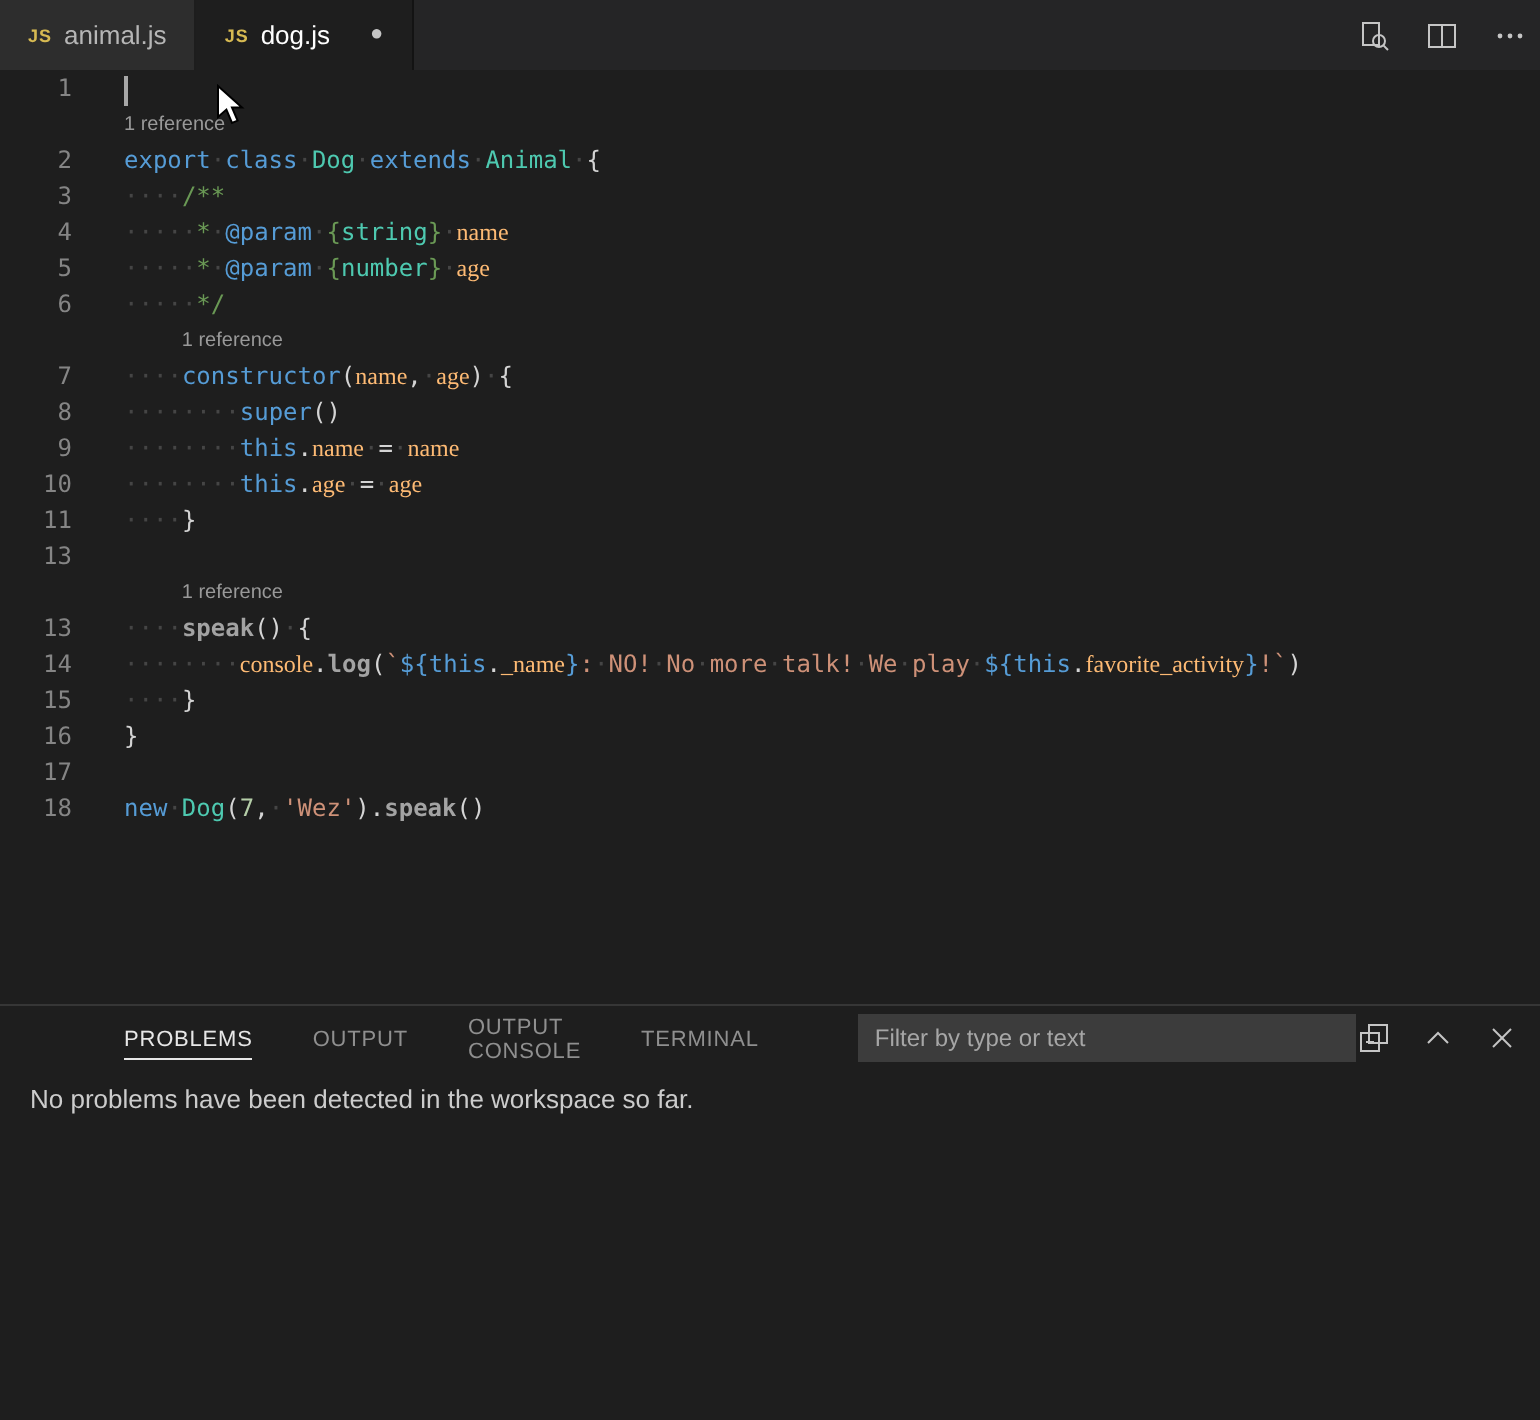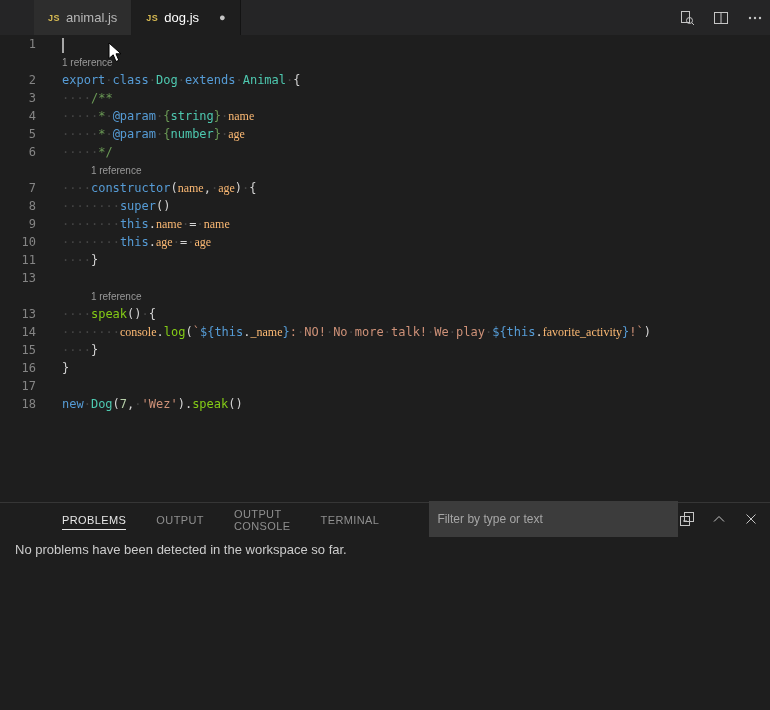--- a/index.html
+++ b/index.html
@@ -3,58 +3,58 @@
 <meta charset="utf-8">
 <style>
   html,body{margin:0;padding:0;}
   body{
     width:770px;height:710px;position:relative;overflow:hidden;
     background:#1e1e1e;font-family:"Liberation Sans",sans-serif;
     -webkit-font-smoothing:antialiased;
   }
   
   .tabbar{height:35px;background:#252526;display:flex;align-items:stretch;}
-  .tabs{display:flex;align-items:stretch;margin-left:34px;}
+  .tabs{display:flex;align-items:stretch;}
   .tab{display:flex;align-items:center;padding:0 14px;gap:6px;font-size:13px;
        cursor:pointer;border-right:1px solid rgba(0,0,0,0.35);}
   .tab.inactive{background:#2d2d2d;color:#b6b6b6;}
   .tab.active{background:#1e1e1e;color:#ffffff;}
   .jsicon{color:#d7ba52;font-size:9px;font-weight:bold;letter-spacing:0.5px;}
   .moddot{color:#c5c5c5;font-size:11px;margin-left:14px;line-height:1;}
   .tab-actions{margin-left:auto;display:flex;align-items:center;gap:16px;padding-right:6px;}
   .icon{display:inline-flex;align-items:center;justify-content:center;width:18px;height:18px;cursor:pointer;}
   .icon svg{stroke:#c5c5c5;fill:none;stroke-width:1;}
   
   .editor{height:467px;overflow:hidden;position:relative;background:#1e1e1e;}
   .row{display:flex;height:18px;line-height:18px;
        font-family:"DejaVu Sans Mono","Liberation Mono",monospace;font-size:12px;}
   .ln{width:62px;padding-right:26px;box-sizing:border-box;text-align:right;
       color:#858585;flex-shrink:0;user-select:none;}
   .ct{white-space:pre;color:#d4d4d4;}
   .lens{font-family:"Liberation Sans",sans-serif;font-size:10px;color:#999999;
         line-height:20px;cursor:pointer;}
   .tk-kw{color:#569cd6;}
   .tk-cls{color:#4ec9b0;}
-  .tk-fn{color:#84cc16;}
+  .tk-fn{color:#a3a3a3;font-weight:bold;}
   .tk-var{color:#fdba74;font-family:Liberation Serif, serif;}
   .tk-str{color:#ce9178;}
   .tk-num{color:#b5cea8;}
   .tk-cm{color:#6a9955;}
   .tk-pn{color:#d4d4d4;}
   .ws-dot{color:#454545;}
   .caret{display:inline-block;width:2px;height:15px;background:#a7a7a7;
          transform:translateY(3px);}
   
   .panel{position:absolute;left:0;right:0;top:502px;bottom:0;background:#1e1e1e;
          border-top:1px solid #363636;}
   .panel-header{height:32px;display:flex;align-items:center;padding-left:15px;}
   .ptab{font-size:11px;color:#8f8f8f;margin-right:30px;letter-spacing:0.4px;
         cursor:pointer;padding:5px 0 3px;}
   .ptab.active{color:#e7e7e7;border-bottom:1px solid #e7e7e7;}
-  .filter{margin-left:20px;width:284px;height:36px;background:#3c3c3c;border:none;
+  .filter{margin-left:20px;width:284px;height:24px;background:#3c3c3c;border:none;
           outline:none;color:#cccccc;font-size:12px;padding:0 8px;box-sizing:border-box;
           font-family:"Liberation Sans",sans-serif;}
   .filter::placeholder{color:#a6a6a6;}
   .panel-icons{margin-left:auto;display:flex;align-items:center;gap:14px;padding-right:10px;}
   .panel-msg{font-size:13px;color:#cccccc;padding:7px 0 0 15px;}
   .mouse{position:absolute;left:108px;top:42px;pointer-events:none;}
 </style>
 </head>
 <body>
 

